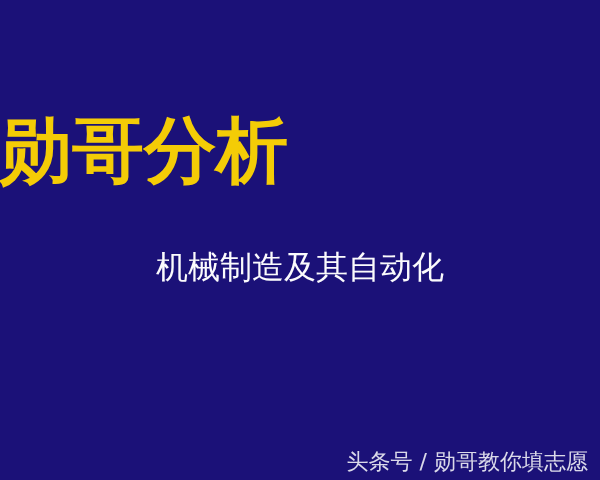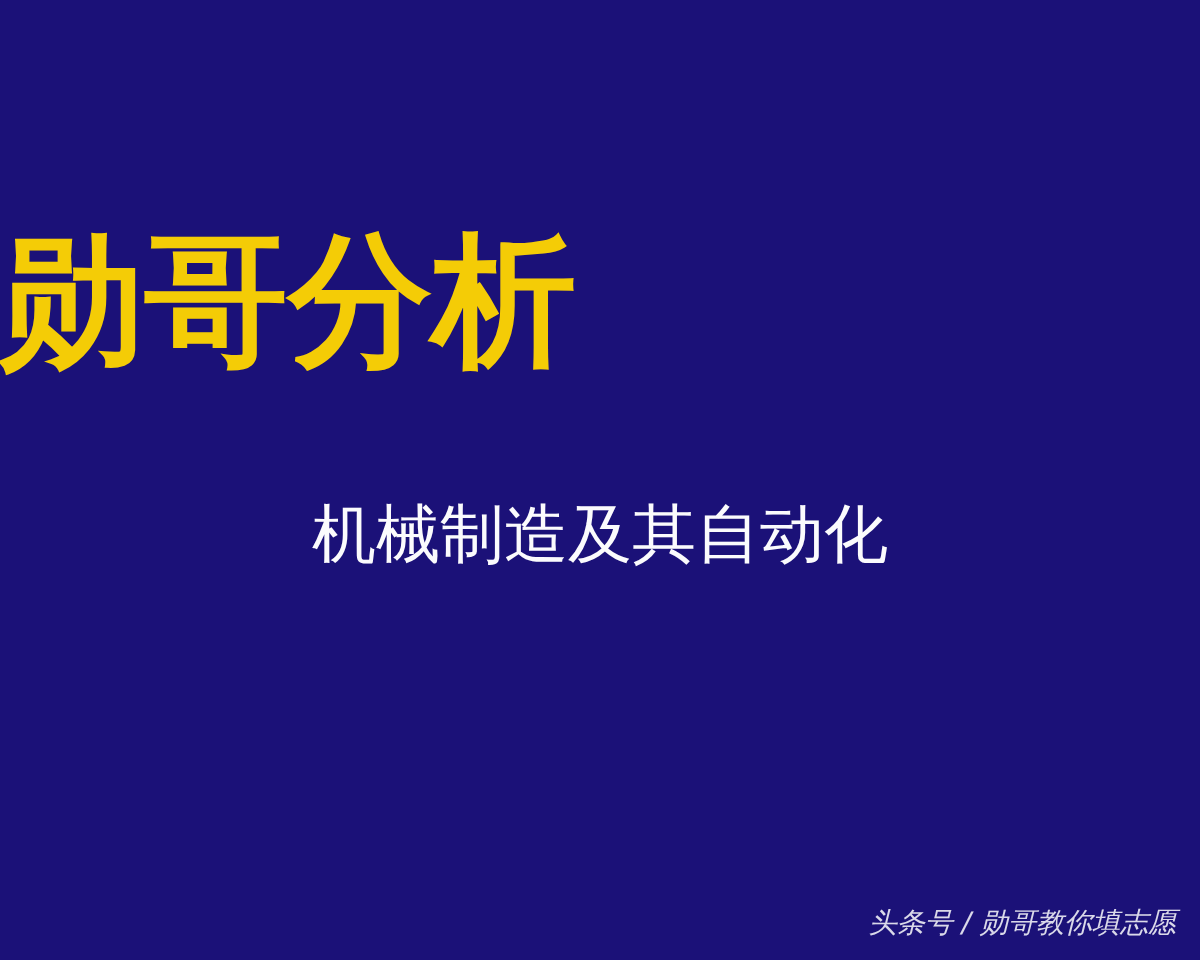--- a/index.html
+++ b/index.html
@@ -61,26 +61,25 @@
     white-space: nowrap;
   }
 
   
   #watermark {
     position: absolute;
     right: 12px;
     bottom: 8px;
     color: #e9e9f2;
     font-family: "DejaVu Sans", "Liberation Sans", sans-serif;
-    font-size: 14px;
+    font-size: 22px;
     line-height: 20px;
     font-weight: normal;
     white-space: nowrap;
     opacity: 0.93;
-    font-style: italic;
   }
 </style>
 </head>
 <body>
 
 <div id="slide" style="background: rgb(27, 17, 120);">
 
   <div id="title-block">
     <span id="slide-title" style="color: rgb(244, 204, 6);">勋哥分析</span>
   </div>

